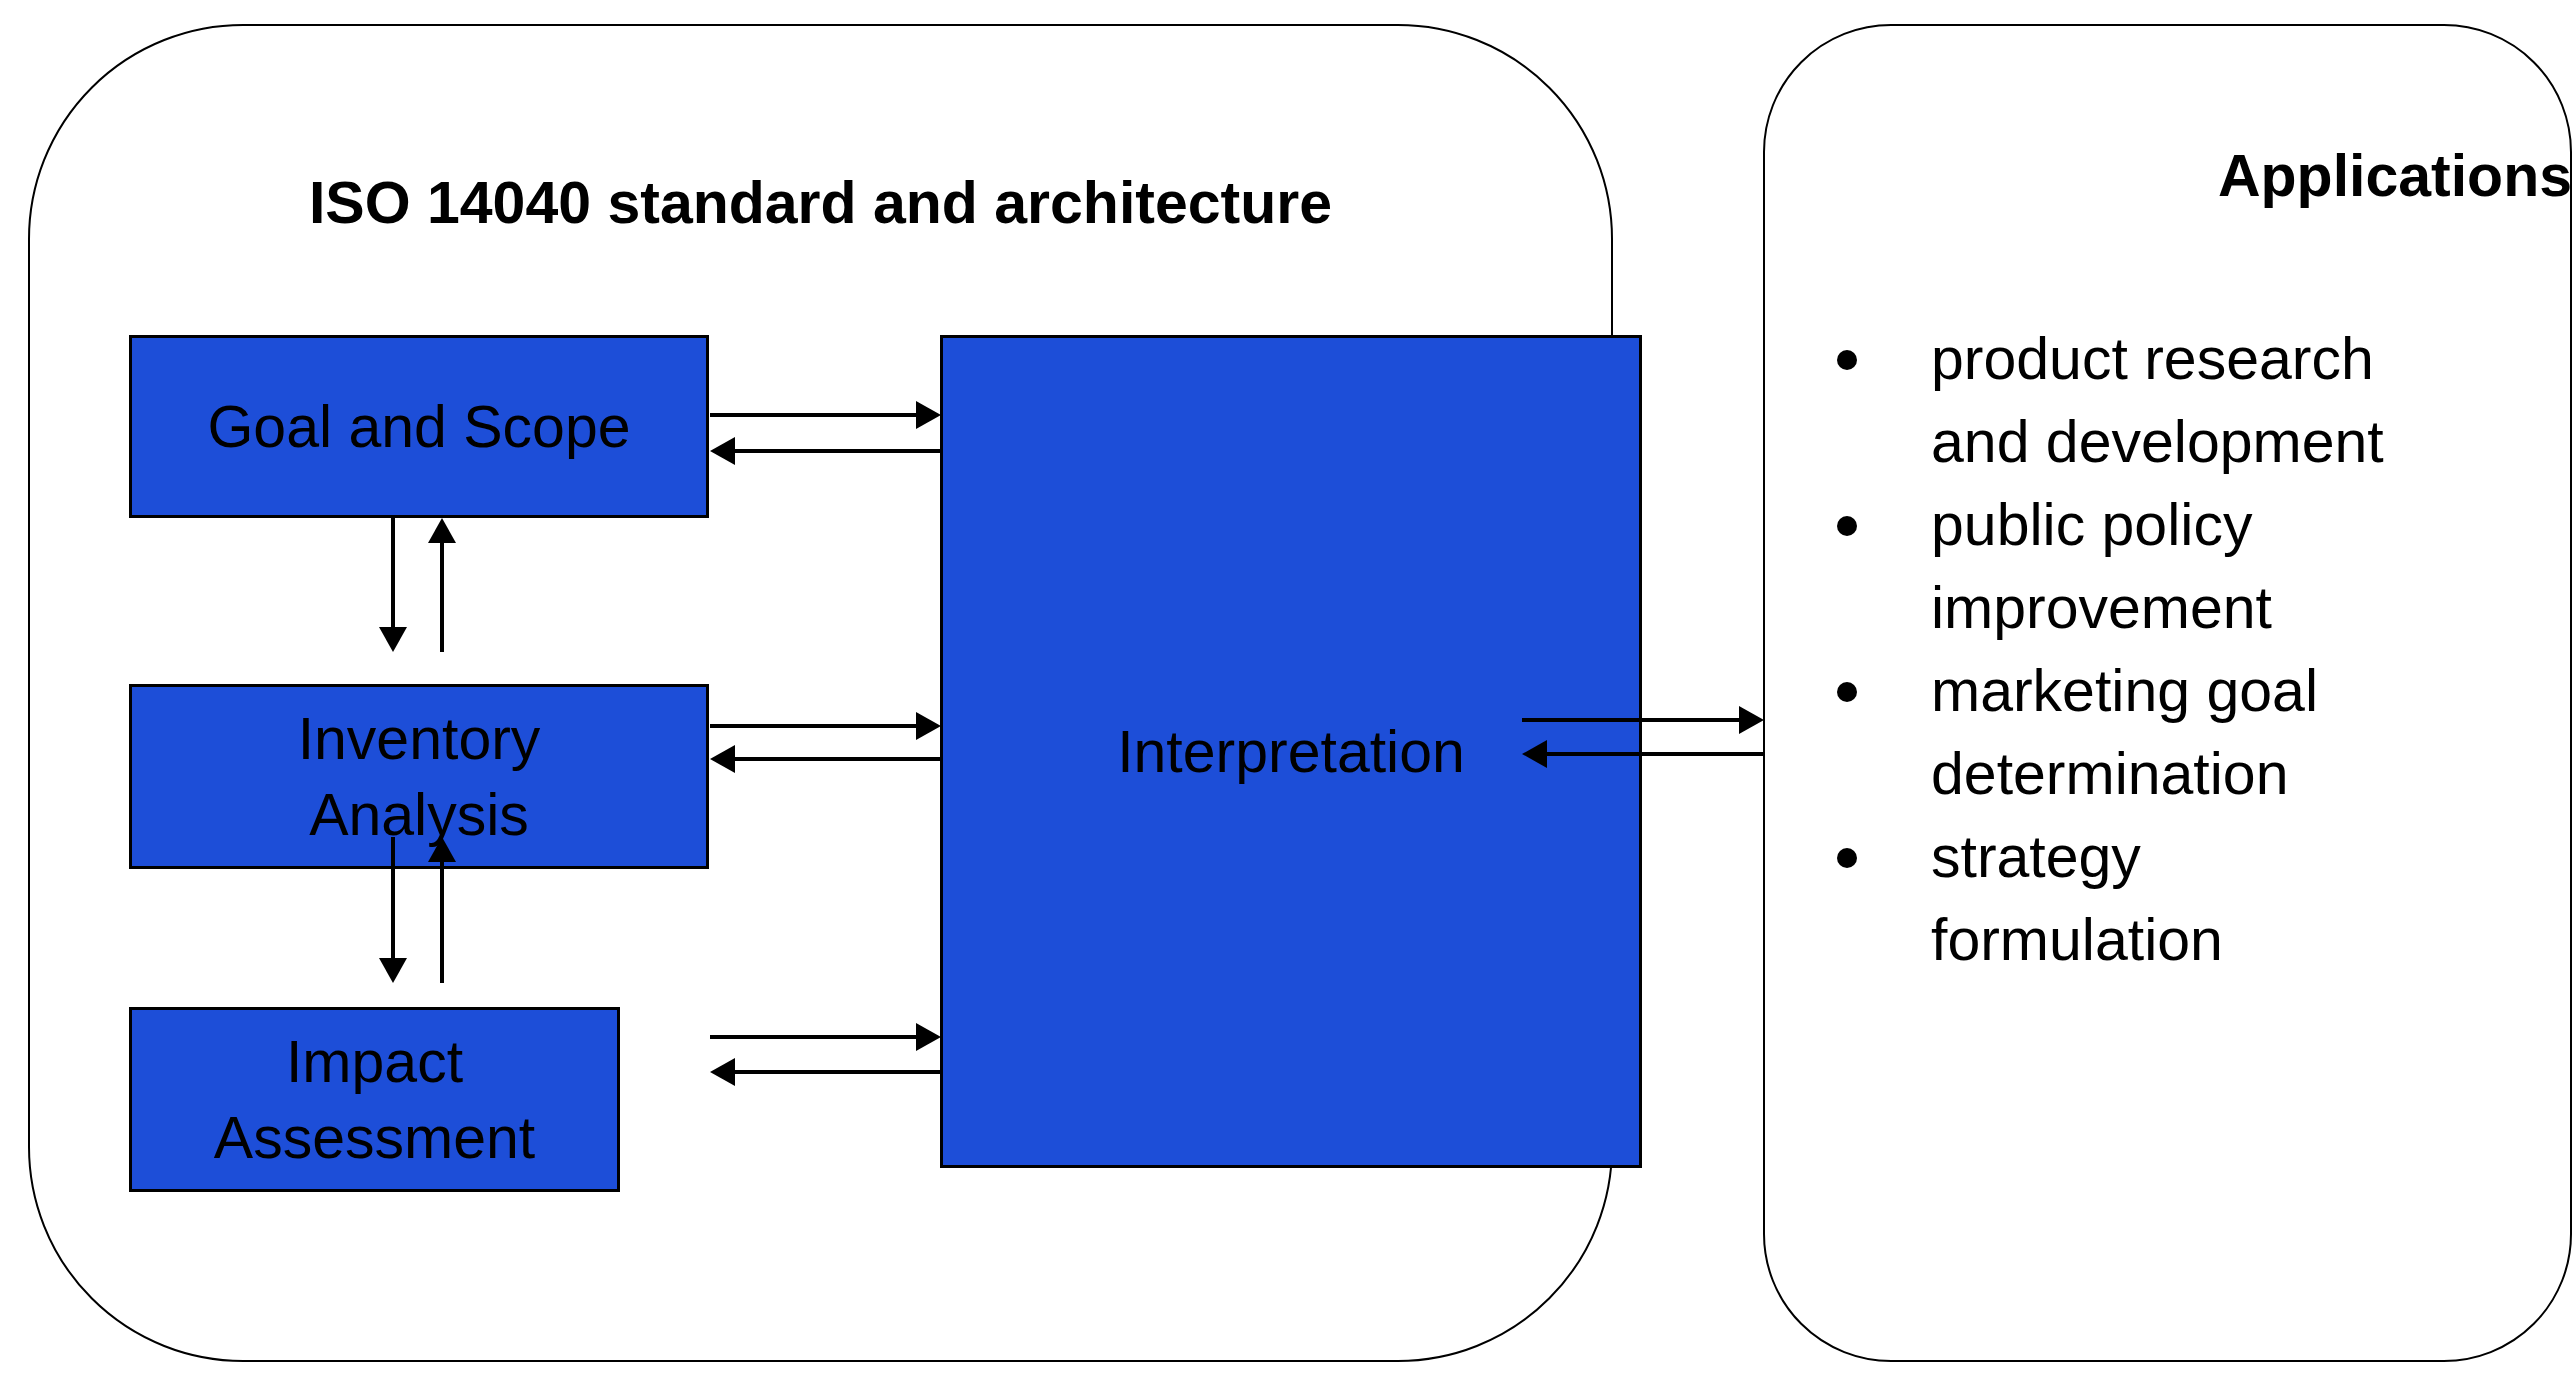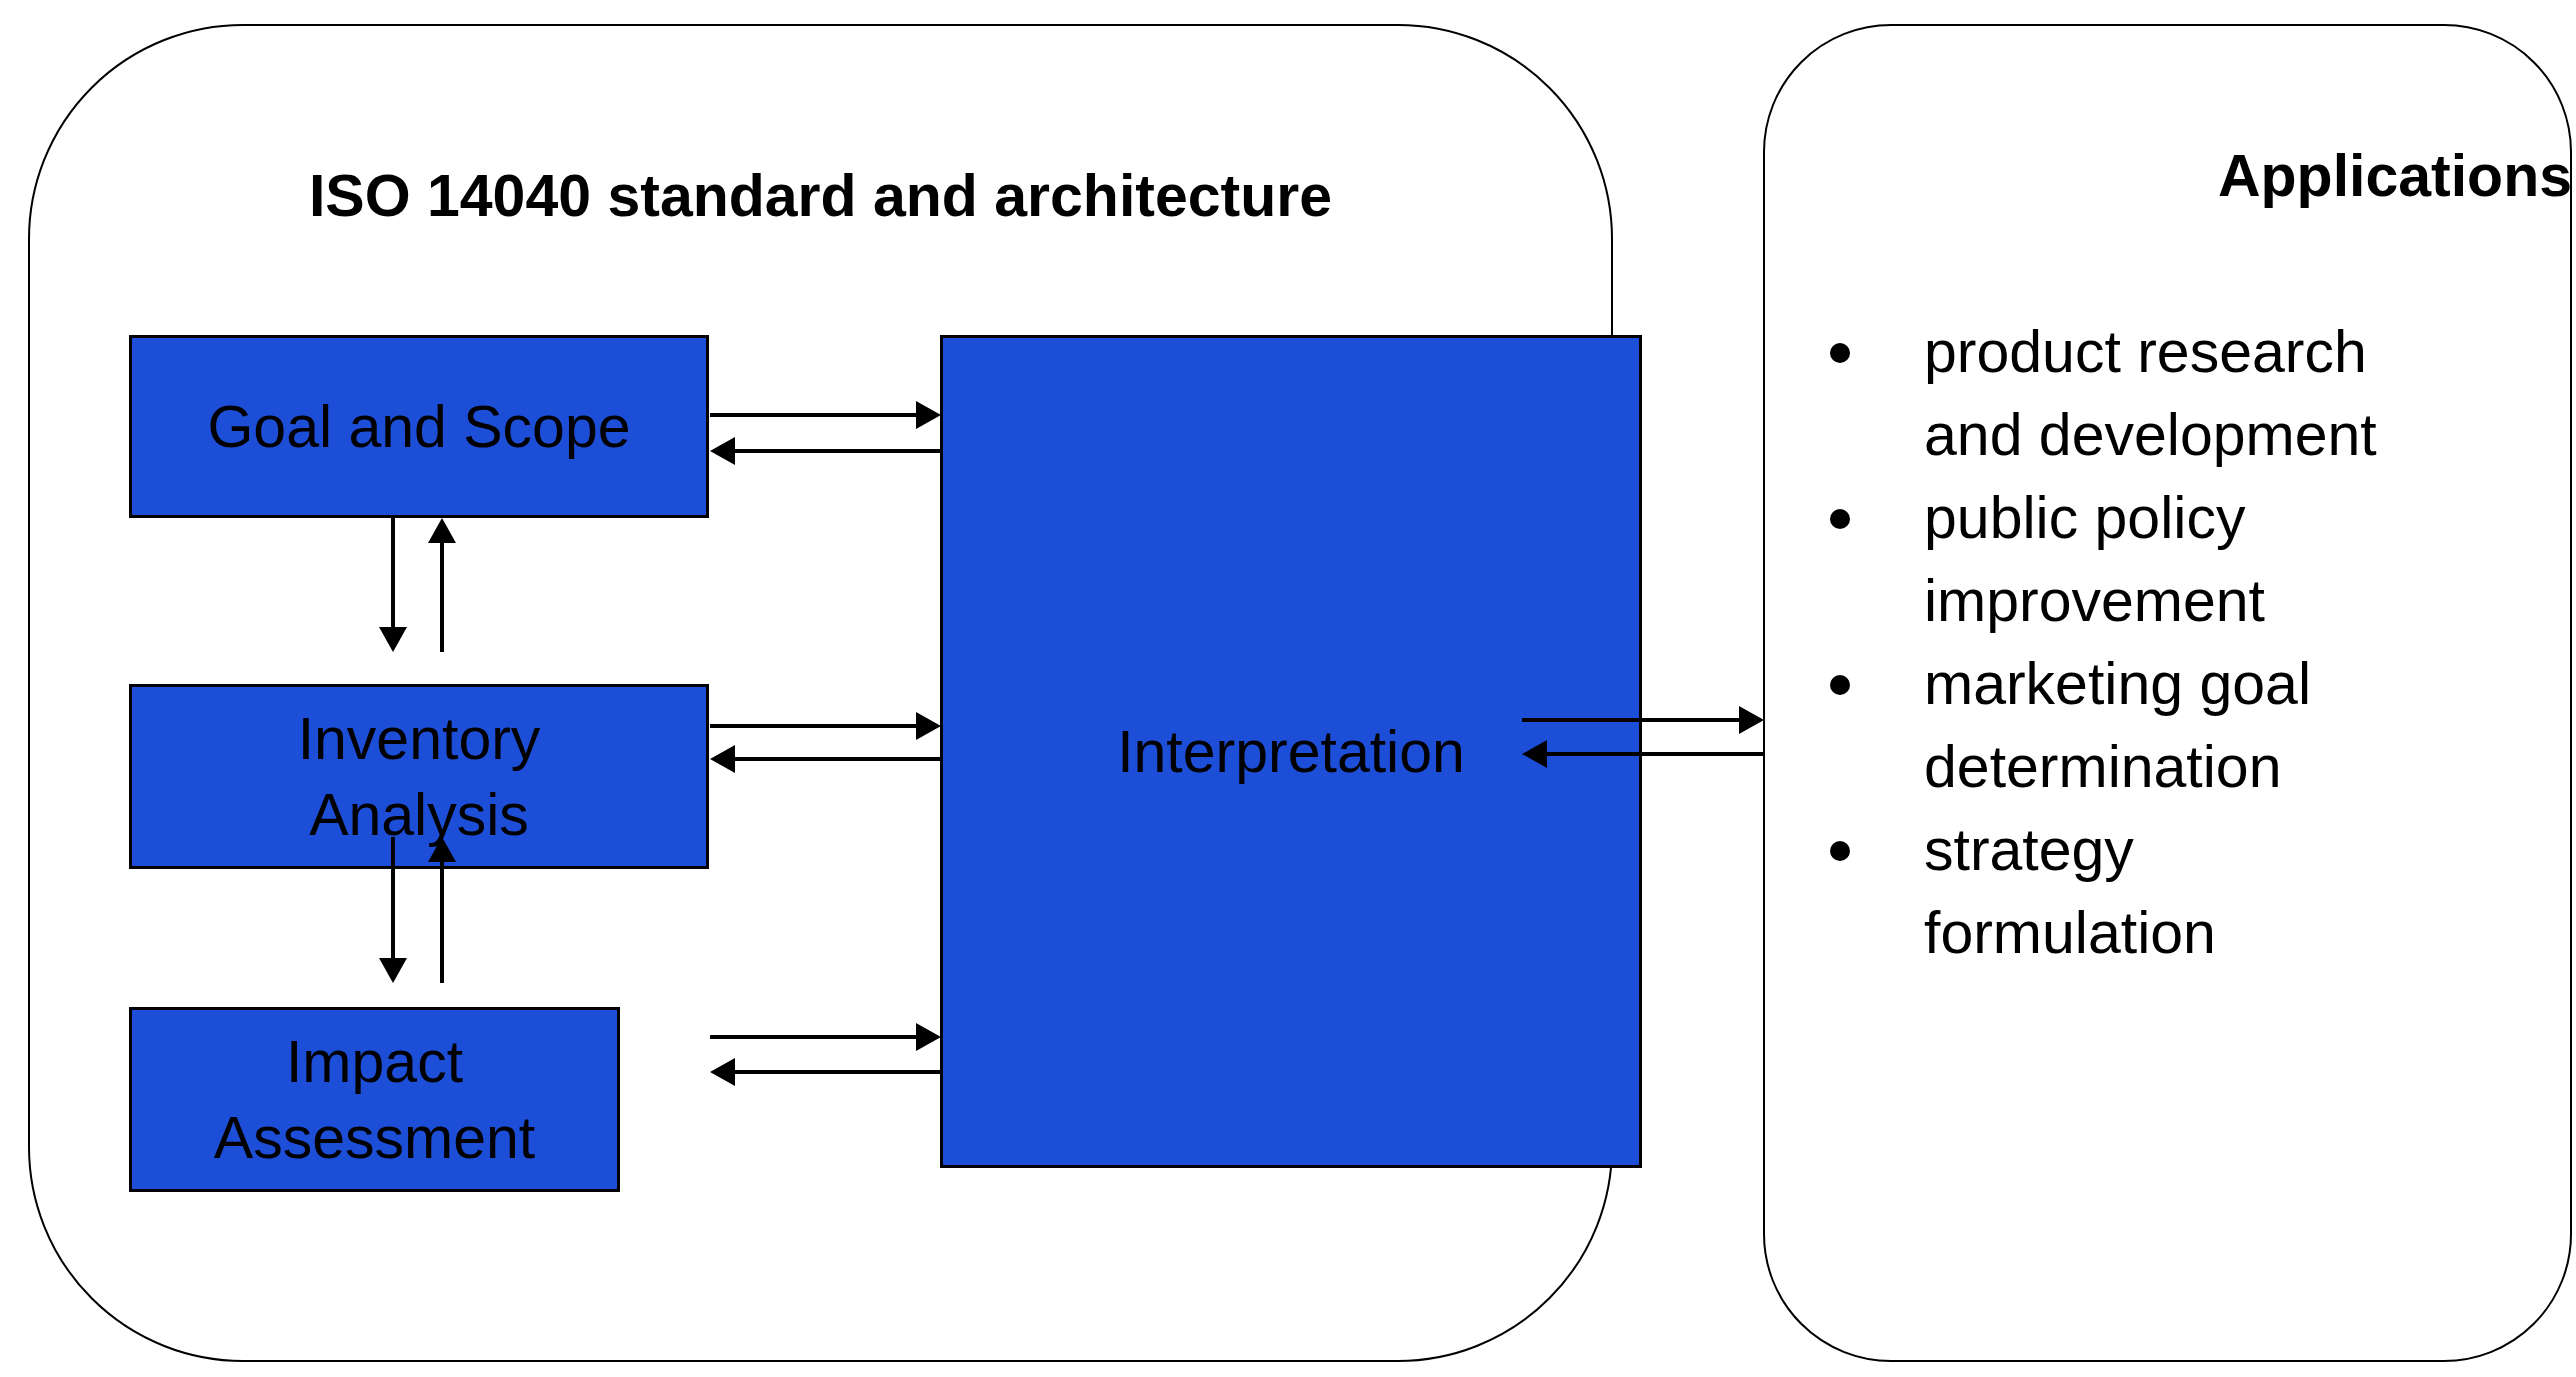--- a/index.html
+++ b/index.html
@@ -19,21 +19,21 @@
   .apps-frame { left: 1763px; top: 23.6px; width: 809px;  height: 1338px; border-radius: 128px; }
 
   .panel-title {
     position: absolute;
     text-align: center;
     font-weight: bold;
     font-size: 59px;
     line-height: 89px;
     white-space: nowrap;
   }
-  .iso-title  { left: 28px;   top: 152px; width: 1585px; }
+  .iso-title  { left: 28px;   top: 159px; width: 1585px; }
   .apps-title { left: 1763px; top: 132px; width: 809px; text-align: right; }
 
   
   .pbox {
     position: absolute;
     border: 3.8px solid #000;
     background: #1d4ed8;
     box-sizing: border-box;
     display: flex;
     align-items: center;
@@ -85,21 +85,21 @@
   
   .a-inv-imp       { left: 379px; top: 837px; height: 146px; }
   .a-imp-inv       { left: 428px; top: 837px; height: 146px; }
 
   
   .apps-list {
     position: absolute;
     left: 1827px;
     top: 308px;
     width: 595px;
-    margin: 3px;
+    margin: 10px;
     padding: 0;
     list-style: none;
   }
   .apps-list li {
     position: relative;
     padding-left: 94px;
     font-size: 59px;
     line-height: 83px;
   }
   .apps-list .dot {

